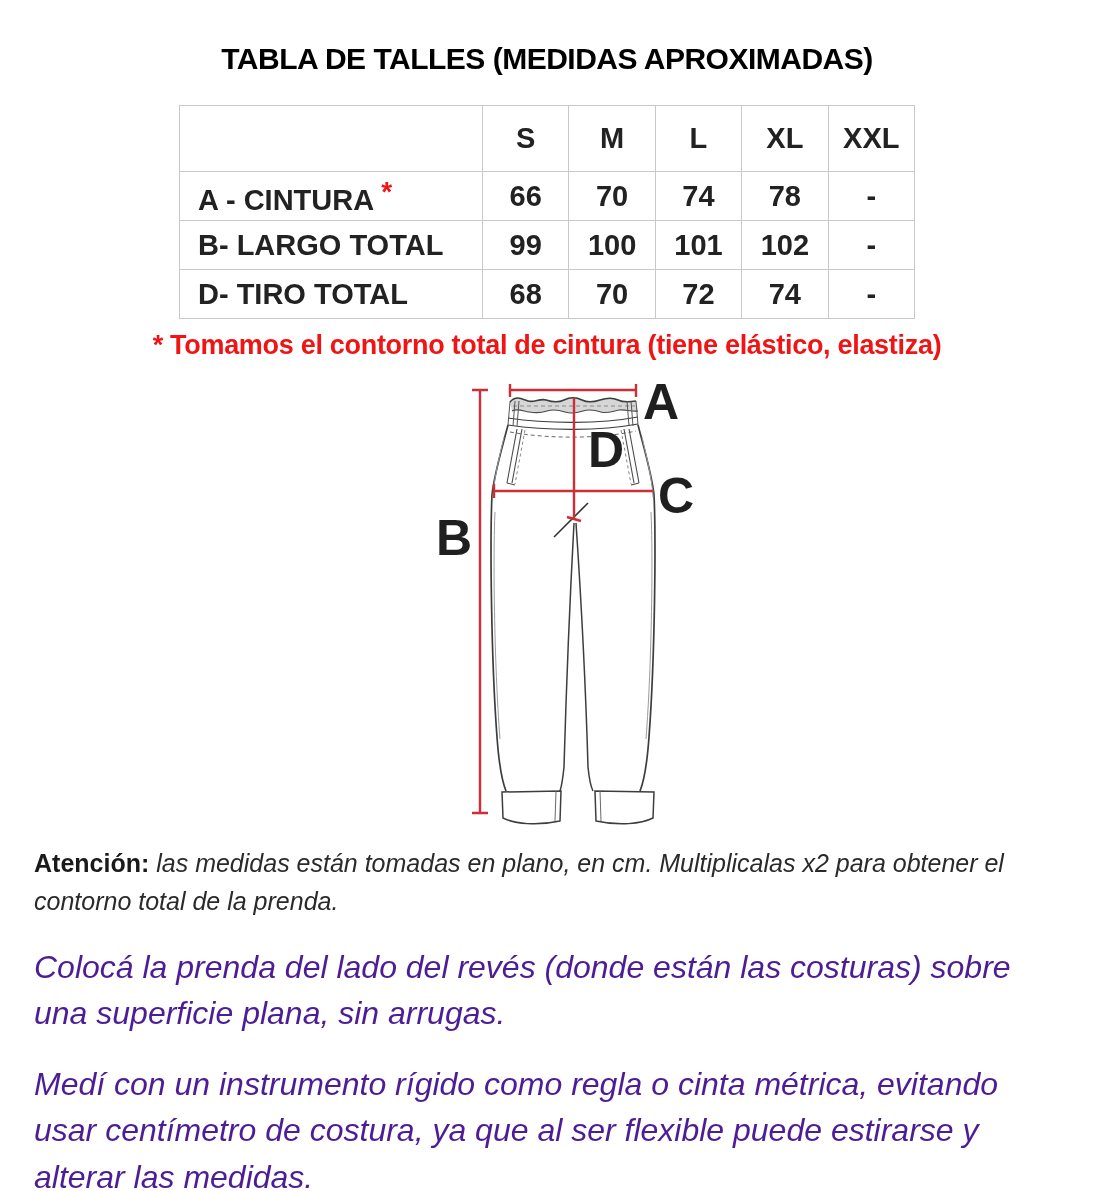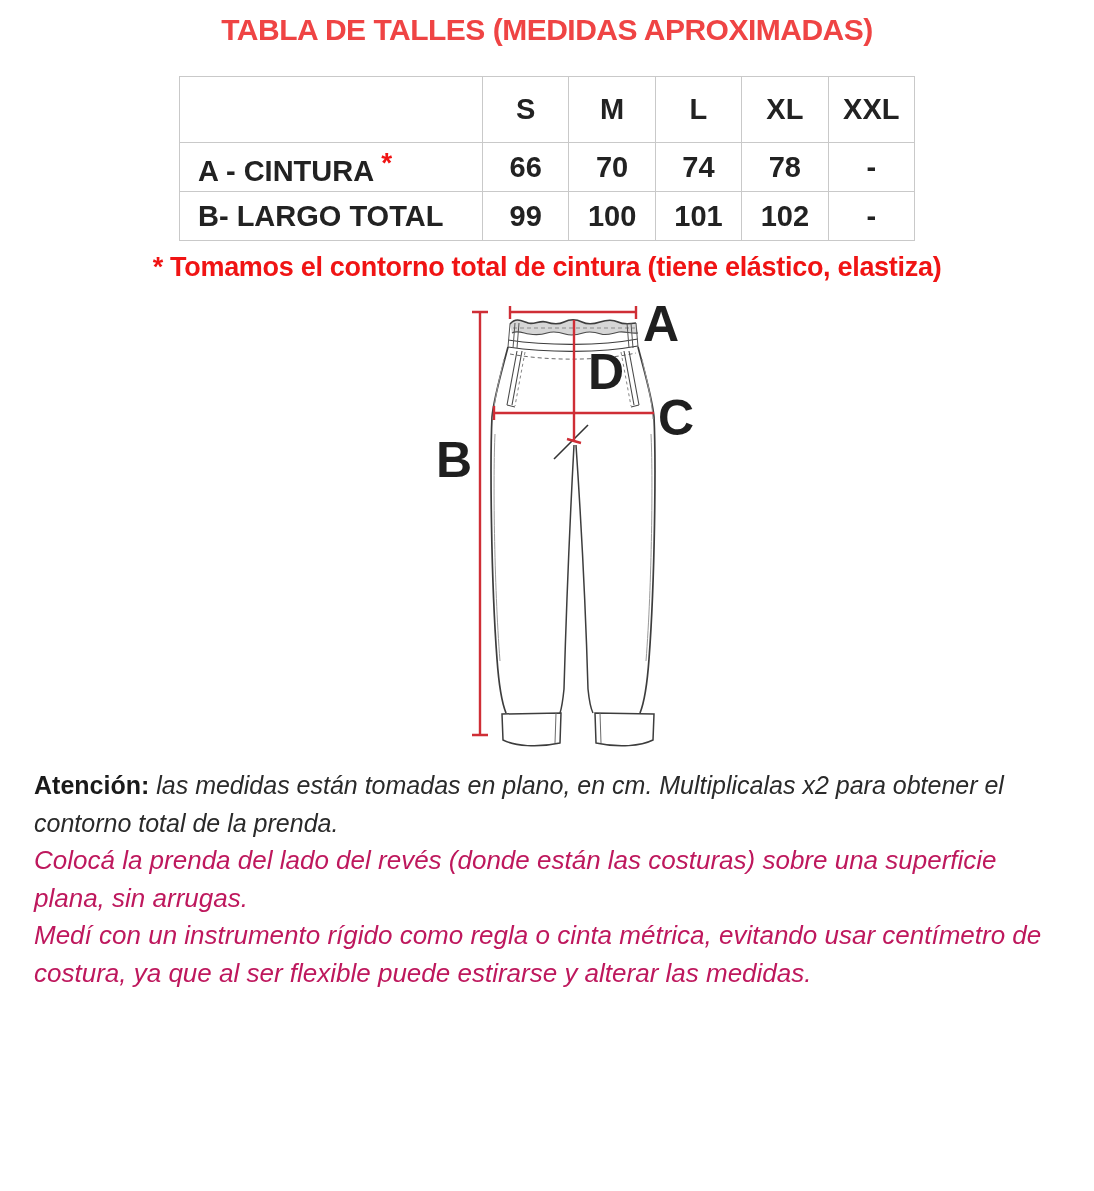--- a/index.html
+++ b/index.html
@@ -13,21 +13,22 @@
     position: relative;
   }
 
   
   .page-title {
     padding-top: 13px;
     text-align: center;
     font-size: 30px;
     font-weight: 700;
     letter-spacing: -0.5px;
-    color: #ef4444;
+    color: #000000;
+    margin-top: 29px;
   }
 
   
   table.size-table {
     margin: 29px auto 0 auto;
     width: 736px;
     border-collapse: collapse;
     table-layout: fixed;
   }
   .size-table th, .size-table td {
@@ -100,25 +101,25 @@
     color: #1a1a1a;
     text-align: right;
   }
   .how-title {
     margin-top: 22px;
     font-size: 25px;
     font-weight: 700;
     color: #1a1a1a;
   }
   .notes p.instruction {
-    font-size: 26px;
+    font-size: 32px;
     line-height: 1.45;
     font-style: italic;
-    color: #be185d;
-    margin-top: 0;
+    color: #4c1d95;
+    margin-top: 24px;
   }
 </style>
 </head>
 <body style="--red: #f01414; --ink: #1c1c1c;">
 
 <div class="page-title">TABLA DE TALLES (MEDIDAS APROXIMADAS)</div>
 
 <table class="size-table">
   <thead>
     <tr>
@@ -140,20 +141,28 @@
         <td>-</td>
       </tr>
       <tr>
         <td class="label-cell">B- LARGO TOTAL</td>
         <td>99</td>
         <td>100</td>
         <td>101</td>
         <td>102</td>
         <td>-</td>
       </tr>
+      <tr>
+        <td class="label-cell">D- TIRO TOTAL</td>
+        <td>68</td>
+        <td>70</td>
+        <td>72</td>
+        <td>74</td>
+        <td>-</td>
+      </tr>
     </tbody>
 </table>
 
 <div class="footnote">* Tomamos el contorno total de cintura (tiene elástico, elastiza)</div>
 
 <div class="diagram-wrap">
   <svg width="322" height="470" viewBox="0 0 322 470">
 
     <path d="M92,35 C98,28 104,32 110,34 C116,36 122,31 128,33 C134,35 140,36 146,33 C152,30 158,30 164,33 C170,36 176,35 182,33 C188,31 194,30 200,33 C206,36 212,35 218,34
          L220,44 C213,45 207,42 201,43 C195,44 189,47 183,45 C177,43 171,42 165,44 C159,46 153,47 147,45 C141,43 135,42 129,44 C123,46 117,46 111,45 C105,44 99,41 94,44 Z" fill="#d6d6d6" stroke="none"></path>

